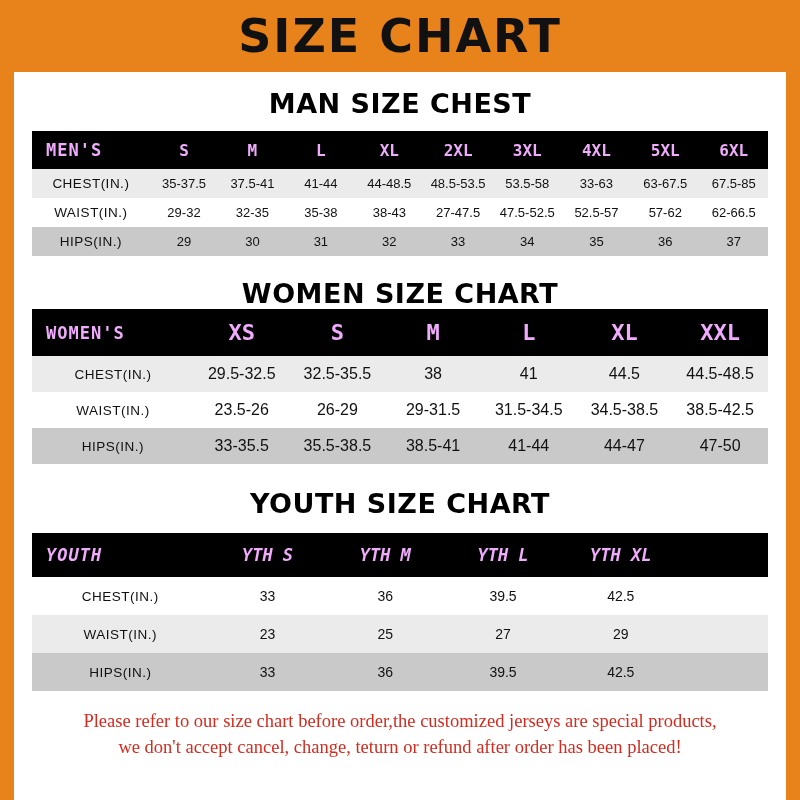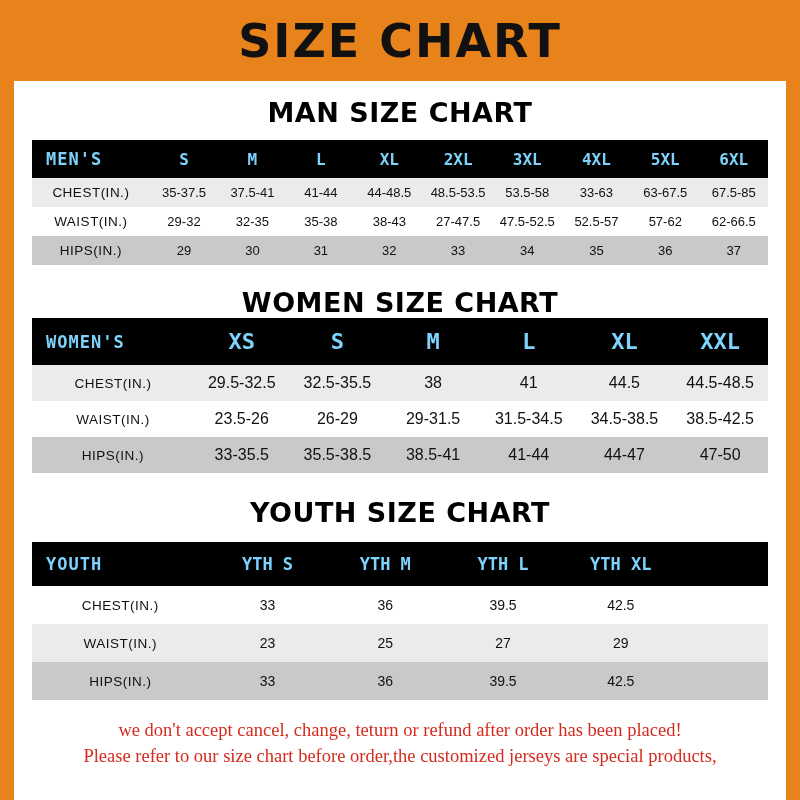--- a/index.html
+++ b/index.html
@@ -16,21 +16,21 @@
   .page {
     position: relative;
     width: 800px;
     height: 800px;
     background: #ffffff;
     box-sizing: border-box;
     border-left: 14px solid #e8821a;
     border-right: 14px solid #e8821a;
   }
   .banner {
-    height: 81px;
+    height: 72px;
     background: #e8821a;
     display: flex;
     align-items: center;
     justify-content: center;
     margin: 0 -14px;
   }
   .banner-title {
     font-family: "DejaVu Sans", sans-serif;
     font-weight: bold;
     font-size: 46px;
@@ -61,21 +61,21 @@
   }
   table.size-table tr.header-row {
     background: #000000;
     color: #ffffff;
   }
   table.size-table tr.header-row th {
     font-family: "DejaVu Sans Mono", monospace;
     font-weight: bold;
     font-size: 16px;
     padding: 9px 0;
-    color: #7dd3fc;
+    color: #f0abfc;
     text-align: center;
   }
   table.size-table tr.header-row th.first {
     text-align: left;
     padding-left: 14px;
     font-size: 17px;
     letter-spacing: 1px;
   }
   table.size-table td {
     font-family: "Liberation Sans", sans-serif;
@@ -91,21 +91,21 @@
   }
   tr.row-light { background: #ebebeb; }
   tr.row-white { background: #ffffff; }
   tr.row-grey { background: #c9c9c9; }
 
   
   table.women td { font-size: 16px; padding: 9px 0; }
   table.women tr.header-row th { font-size: 22px; padding: 11px 0; }
 
   table.youth td { font-size: 14px; padding: 11px 0; }
-  table.youth tr.header-row th { font-size: 17px; padding: 12px 0; }
+  table.youth tr.header-row th { font-size: 17px; padding: 12px 0; font-style: italic; }
 
   .notice {
     margin-top: 18px;
     padding: 0 8px;
     text-align: center;
     color: #d52b1e;
     font-family: "Liberation Serif", serif;
     font-size: 18.5px;
     line-height: 1.38;
   }
@@ -115,21 +115,21 @@
 <body>
 
 <div class="page">
 
   <div class="banner">
     <div class="banner-title">SIZE CHART</div>
   </div>
 
   <div class="content">
 
-    <div class="section-title t1">MAN SIZE CHART</div>
+    <div class="section-title t1">MAN SIZE CHEST</div>
     <table class="size-table man">
       <colgroup>
         <col style="width:16%">
           <col style="width:9.3%">
           <col style="width:9.3%">
           <col style="width:9.3%">
         <col style="width:9.3%">
           <col style="width:9.4%">
           <col style="width:9.4%">
           <col style="width:9.4%">
@@ -279,18 +279,18 @@
         <td>33</td>
         <td>36</td>
         <td>39.5</td>
         <td>42.5</td>
         <td></td>
       </tr>
     </tbody>
       </table>
 
     <div class="notice">
+      <div>Please refer to our size chart before order,the customized jerseys are special products,</div>
       <div>we don't accept cancel, change, teturn or refund after order has been placed!</div>
-      <div>Please refer to our size chart before order,the customized jerseys are special products,</div>
     </div>
 
   </div>
 </div>
 
 </body></html>

